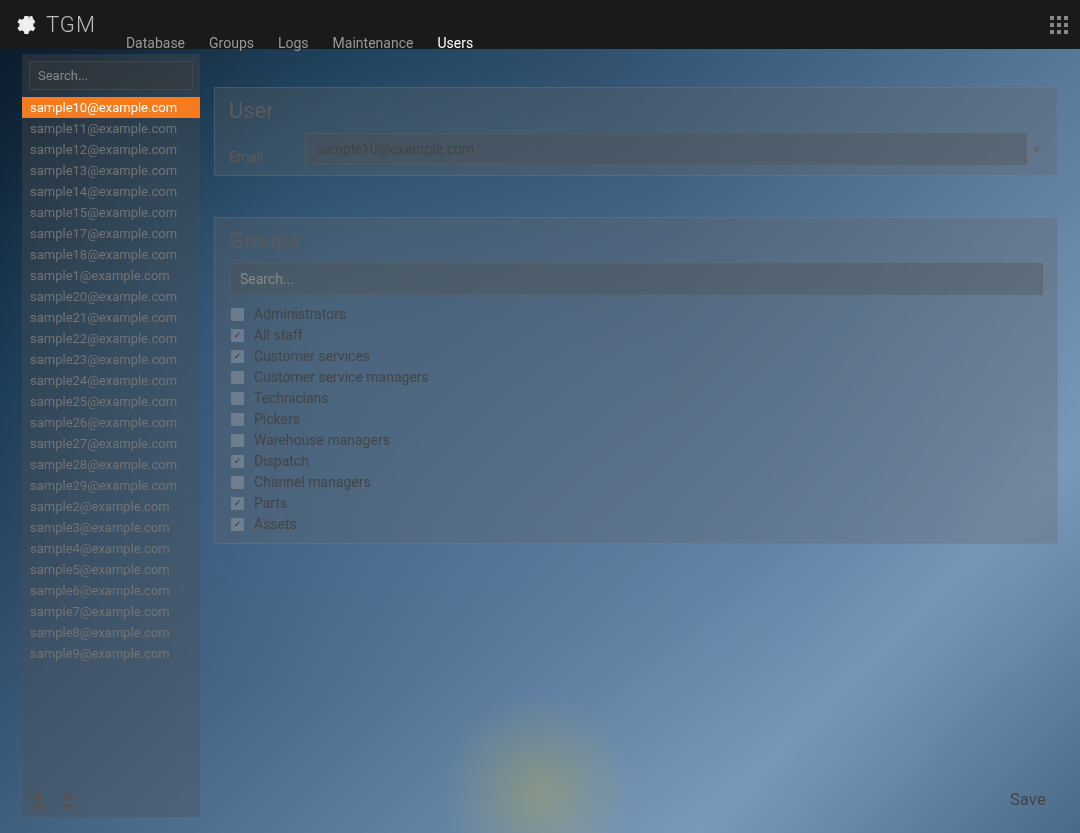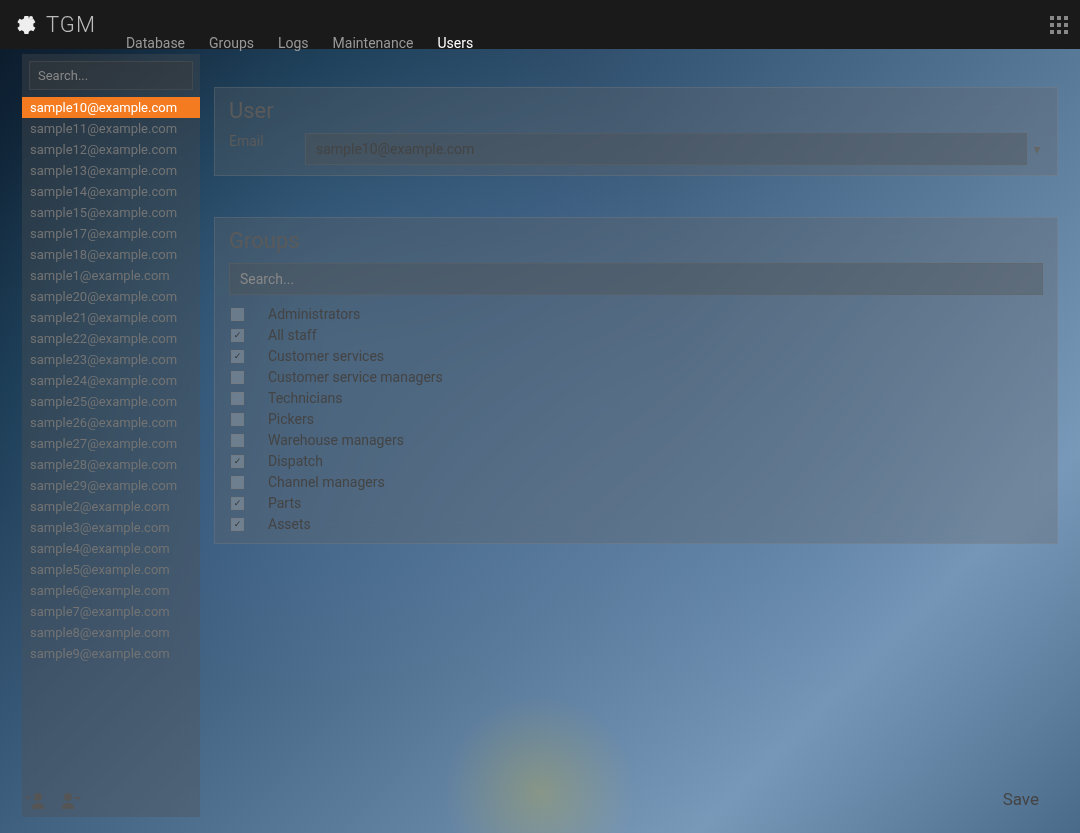--- a/index.html
+++ b/index.html
@@ -88,21 +88,21 @@
       position: relative;
     }
     .panel {
       background: rgba(100,100,100,0.3);
       backdrop-filter: blur(12px);
       border: 1px solid rgba(150,150,150,0.2);
       padding: 10px 14px;
       margin-top: 33px;
     }
     .panel-title { color: #5a5a5a; font-size: 22px; font-weight: 400; margin-bottom: 10px; }
-    .form-row { display: flex; align-items: flex-start; gap: 20px; }
+    .form-row { display: flex; align-items: flex-end; gap: 20px; }
     .form-label { color: #5a5a5a; font-size: 14px; width: 56px; }
     .form-input-wrap { flex: 1; display: flex; align-items: center; gap: 4px; }
     .form-input {
       flex: 1;
       padding: 7px 10px;
       background: rgba(80,80,80,0.35);
       border: 1px solid rgba(100,100,100,0.4);
       color: #444;
       font-size: 14px;
       outline: none;
@@ -113,35 +113,35 @@
       padding: 7px 10px;
       background: rgba(80,80,80,0.35);
       border: 1px solid rgba(100,100,100,0.4);
       color: #ccc;
       font-size: 14px;
       outline: none;
       margin-bottom: 10px;
     }
     .groups-search::placeholder { color: #888; }
     .group-list { display: flex; flex-direction: column; gap: 3px; }
-    .group-item { display: flex; align-items: center; gap: 24px; padding: 1px 2px; }
+    .group-item { display: flex; align-items: center; gap: 10px; padding: 1px 2px; }
     .group-check {
       width: 13px; height: 13px;
       border: 1px solid rgba(120,120,120,0.6);
       background: rgba(200,200,200,0.3);
       display: flex; align-items: center; justify-content: center;
       cursor: pointer;
       font-size: 9px;
       color: #333;
     }
     .group-label { color: #444; font-size: 14px; }
     .save-btn {
       position: absolute;
       bottom: 8px;
-      right: 19px;
+      right: 12px;
       color: #444;
       font-size: 17px;
       cursor: pointer;
       background: none;
       border: none;
     }
   </style>
 </head>
 <body>
 

